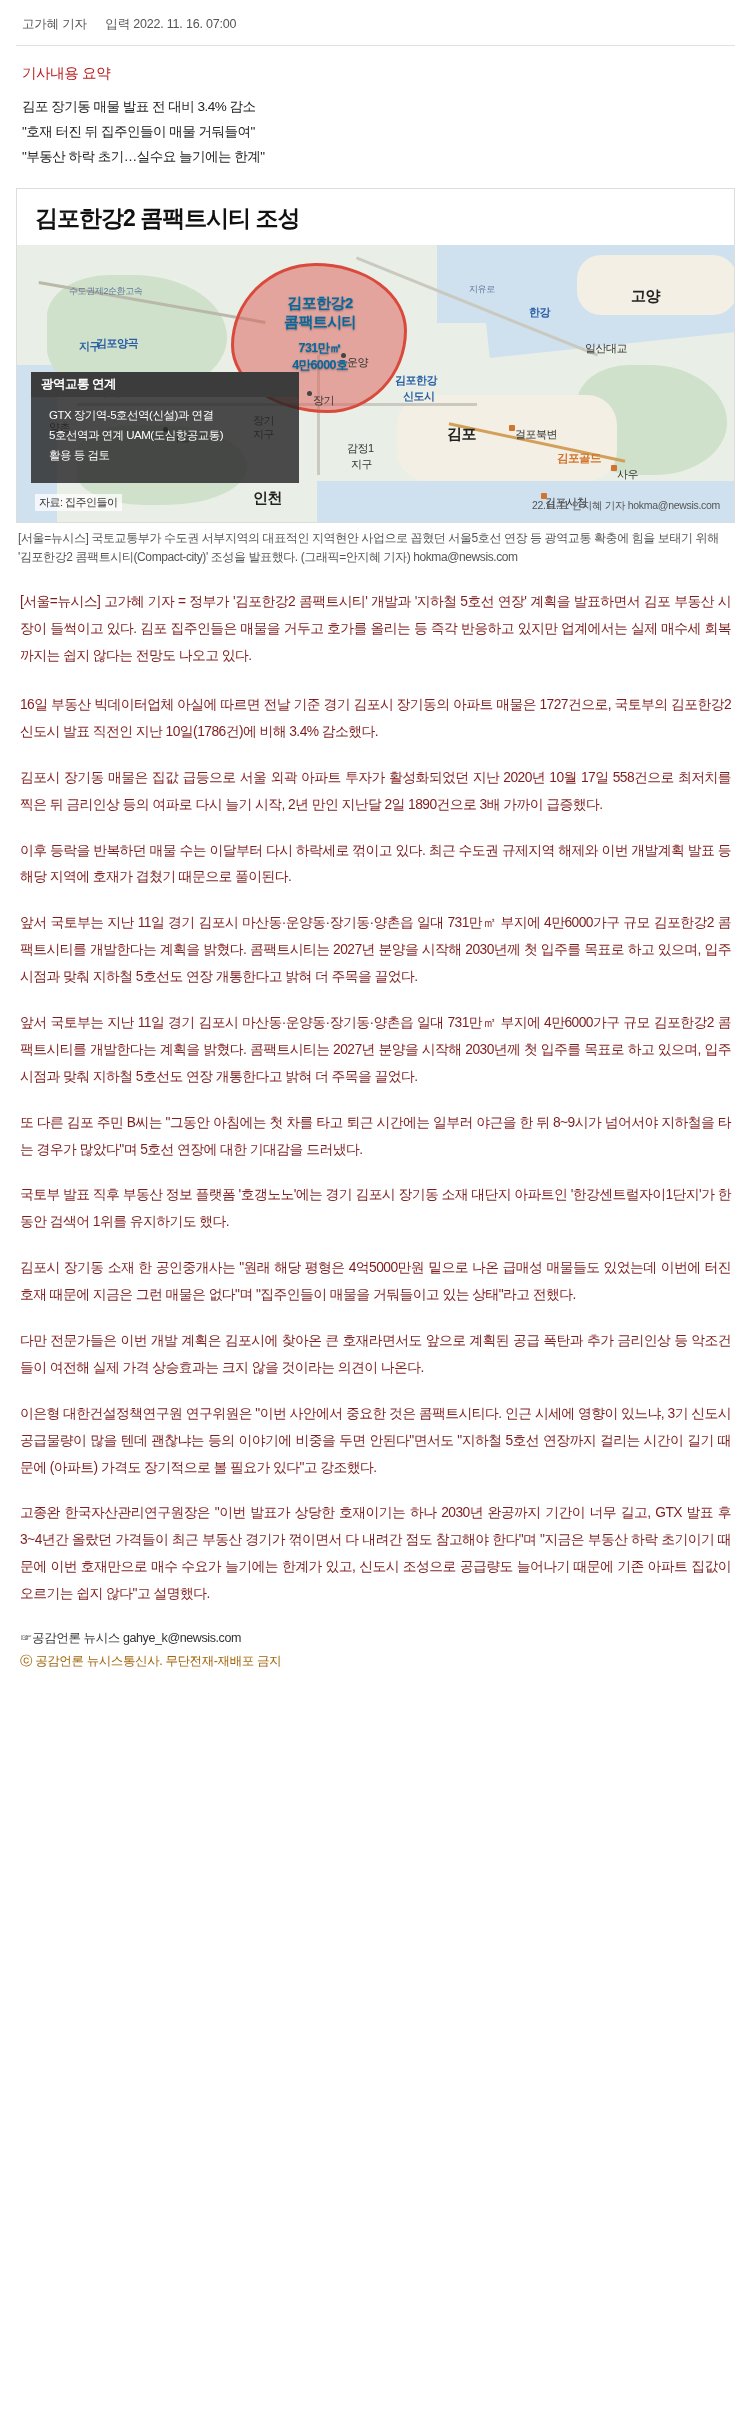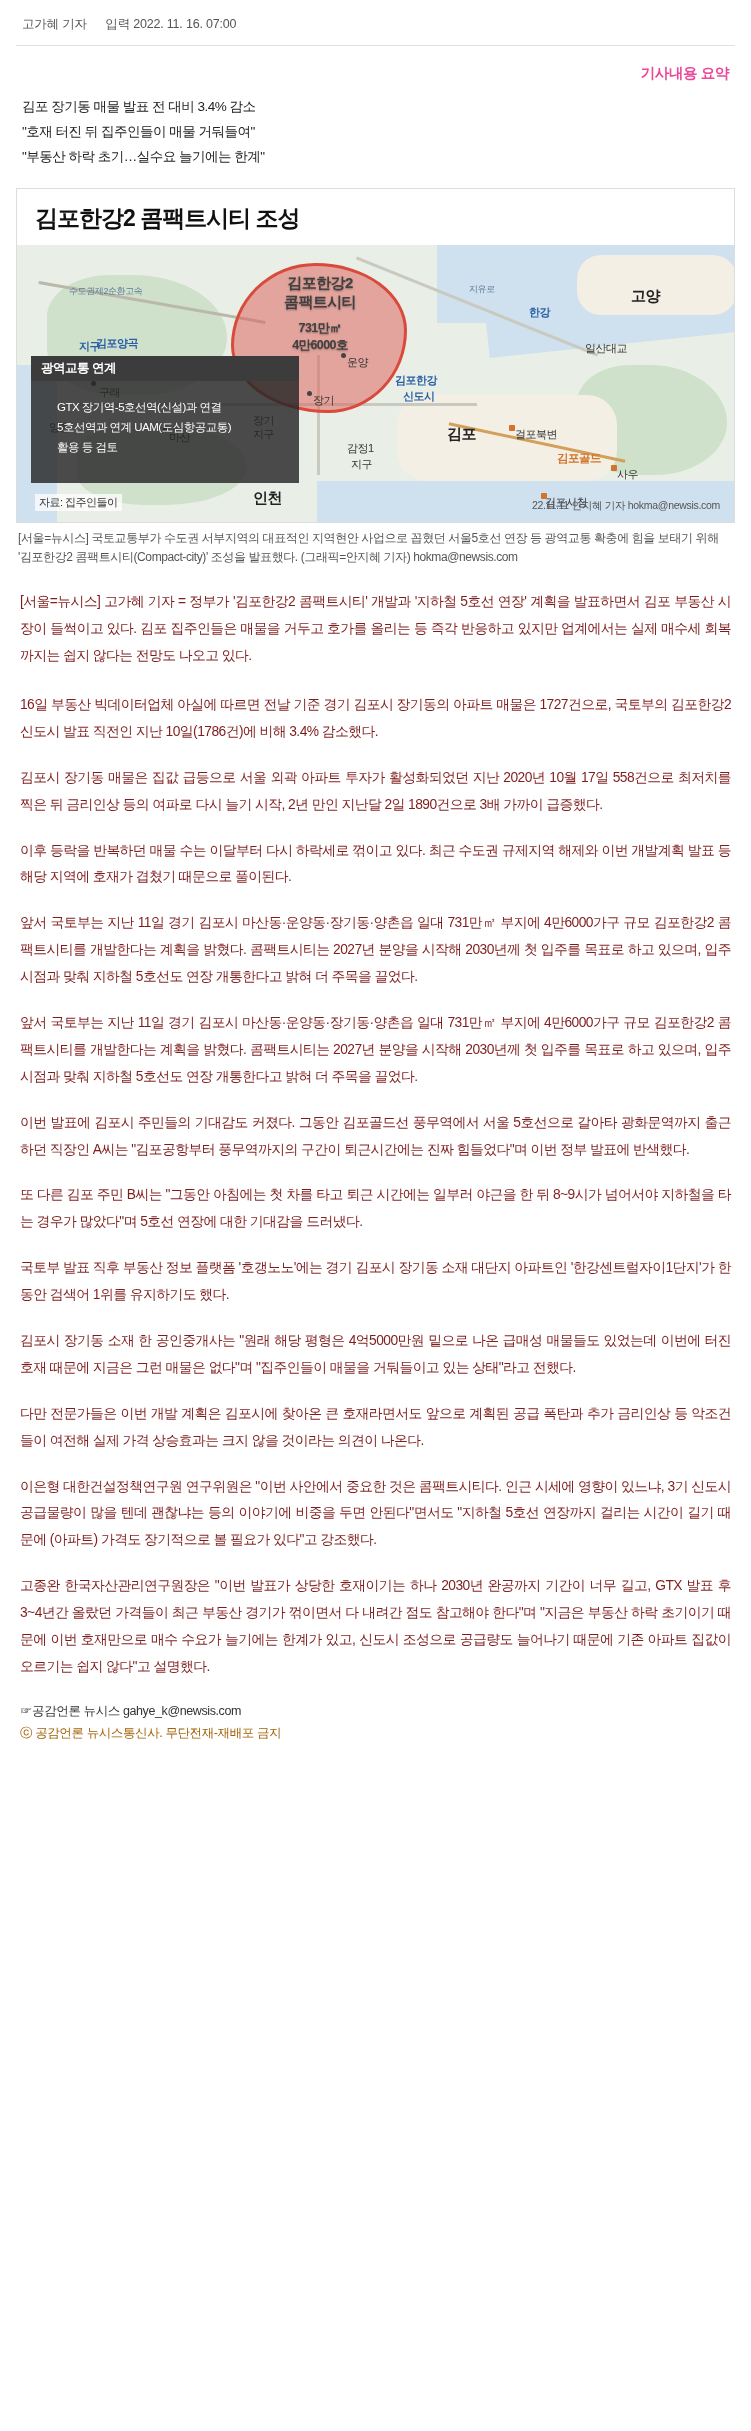--- a/index.html
+++ b/index.html
@@ -37,25 +37,24 @@
     margin: 0 0 18px 0;
   }
 
   
   .summary {
     padding: 0 6px 0 6px;
     margin-bottom: 18px;
   }
   .summary h2 {
     font-size: 14.5px;
-    font-weight: bold;
-    color: #ec4899;
+    font-weight: normal;
+    color: #b91c1c;
     margin: 0 0 12px 0;
     letter-spacing: -0.4px;
-    text-align: right;
   }
   .summary ul {
     list-style: none;
     margin: 0;
     padding: 0;
   }
   .summary li {
     font-size: 13.5px;
     color: #222222;
     line-height: 1.85;
@@ -163,24 +162,24 @@
     width: 176px;
     height: 150px;
     background: rgba(221, 102, 95, 0.55);
     border: 3px solid #d94a3d;
     border-radius: 48% 52% 45% 55% / 55% 45% 55% 45%;
     box-sizing: border-box;
   }
   .zone-text {
     position: absolute;
     left: 228px;
-    top: 28px;
+    top: 48px;
     width: 150px;
     text-align: center;
-    color: #404040;
+    color: #0369a1;
     letter-spacing: -0.6px;
     text-shadow: 0 1px 2px rgba(0,0,0,0.35);
   }
   .zone-text .t1 {
     font-size: 15px;
     font-weight: bold;
     line-height: 1.3;
   }
   .zone-text .t2 {
     font-size: 12.5px;
@@ -202,21 +201,21 @@
   .info-panel .ip-head {
     background: #3c3c3c;
     font-size: 12.5px;
     font-weight: bold;
     padding: 4px 10px;
     margin: -8px 0 8px 0;
     letter-spacing: -0.5px;
   }
   .info-panel ul {
     list-style: none;
-    margin: 16px;
+    margin: 8px;
     padding: 0 10px;
   }
   .info-panel li {
     font-size: 11.5px;
     line-height: 1.75;
     letter-spacing: -0.5px;
     white-space: nowrap;
   }
   .source {
     position: absolute;
@@ -384,21 +383,20 @@
     <figcaption>[서울=뉴시스] 국토교통부가 수도권 서부지역의 대표적인 지역현안 사업으로 꼽혔던 서울5호선 연장 등 광역교통 확충에 힘을 보태기 위해 '김포한강2 콤팩트시티(Compact-city)' 조성을 발표했다. (그래픽=안지혜 기자) hokma@newsis.com</figcaption>
   </figure>
 
   <article class="article">
     <p class="lead">[서울=뉴시스] 고가혜 기자 = 정부가 '김포한강2 콤팩트시티' 개발과 '지하철 5호선 연장' 계획을 발표하면서 김포 부동산 시장이 들썩이고 있다. 김포 집주인들은 매물을 거두고 호가를 올리는 등 즉각 반응하고 있지만 업계에서는 실제 매수세 회복까지는 쉽지 않다는 전망도 나오고 있다.</p>
     <p>16일 부동산 빅데이터업체 아실에 따르면 전날 기준 경기 김포시 장기동의 아파트 매물은 1727건으로, 국토부의 김포한강2신도시 발표 직전인 지난 10일(1786건)에 비해 3.4% 감소했다.</p>
     <p>김포시 장기동 매물은 집값 급등으로 서울 외곽 아파트 투자가 활성화되었던 지난 2020년 10월 17일 558건으로 최저치를 찍은 뒤 금리인상 등의 여파로 다시 늘기 시작, 2년 만인 지난달 2일 1890건으로 3배 가까이 급증했다.</p>
     <p>이후 등락을 반복하던 매물 수는 이달부터 다시 하락세로 꺾이고 있다. 최근 수도권 규제지역 해제와 이번 개발계획 발표 등 해당 지역에 호재가 겹쳤기 때문으로 풀이된다.</p>
     <p>앞서 국토부는 지난 11일 경기 김포시 마산동·운양동·장기동·양촌읍 일대 731만㎡ 부지에 4만6000가구 규모 김포한강2 콤팩트시티를 개발한다는 계획을 밝혔다. 콤팩트시티는 2027년 분양을 시작해 2030년께 첫 입주를 목표로 하고 있으며, 입주 시점과 맞춰 지하철 5호선도 연장 개통한다고 밝혀 더 주목을 끌었다.</p>
     <p>앞서 국토부는 지난 11일 경기 김포시 마산동·운양동·장기동·양촌읍 일대 731만㎡ 부지에 4만6000가구 규모 김포한강2 콤팩트시티를 개발한다는 계획을 밝혔다. 콤팩트시티는 2027년 분양을 시작해 2030년께 첫 입주를 목표로 하고 있으며, 입주 시점과 맞춰 지하철 5호선도 연장 개통한다고 밝혀 더 주목을 끌었다.</p>
-    <p>이번 발표에 김포시 주민들의 기대감도 커졌다. 그동안 김포골드선 풍무역에서 서울 5호선으로 갈아타 광화문역까지 출근하던 직장인 A씨는 "김포공항부터 풍무역까지의 구간이 퇴근시간에는 진짜 힘들었다"며 이번 정부 발표에 반색했다.</p>
     <p>또 다른 김포 주민 B씨는 "그동안 아침에는 첫 차를 타고 퇴근 시간에는 일부러 야근을 한 뒤 8~9시가 넘어서야 지하철을 타는 경우가 많았다"며 5호선 연장에 대한 기대감을 드러냈다.</p>
     <p>국토부 발표 직후 부동산 정보 플랫폼 '호갱노노'에는 경기 김포시 장기동 소재 대단지 아파트인 '한강센트럴자이1단지'가 한동안 검색어 1위를 유지하기도 했다.</p>
     <p>김포시 장기동 소재 한 공인중개사는 "원래 해당 평형은 4억5000만원 밑으로 나온 급매성 매물들도 있었는데 이번에 터진 호재 때문에 지금은 그런 매물은 없다"며 "집주인들이 매물을 거둬들이고 있는 상태"라고 전했다.</p>
     <p>다만 전문가들은 이번 개발 계획은 김포시에 찾아온 큰 호재라면서도 앞으로 계획된 공급 폭탄과 추가 금리인상 등 악조건들이 여전해 실제 가격 상승효과는 크지 않을 것이라는 의견이 나온다.</p>
     <p>이은형 대한건설정책연구원 연구위원은 "이번 사안에서 중요한 것은 콤팩트시티다. 인근 시세에 영향이 있느냐, 3기 신도시 공급물량이 많을 텐데 괜찮냐는 등의 이야기에 비중을 두면 안된다"면서도 "지하철 5호선 연장까지 걸리는 시간이 길기 때문에 (아파트) 가격도 장기적으로 볼 필요가 있다"고 강조했다.</p>
     <p>고종완 한국자산관리연구원장은 "이번 발표가 상당한 호재이기는 하나 2030년 완공까지 기간이 너무 길고, GTX 발표 후 3~4년간 올랐던 가격들이 최근 부동산 경기가 꺾이면서 다 내려간 점도 참고해야 한다"며 "지금은 부동산 하락 초기이기 때문에 이번 호재만으로 매수 수요가 늘기에는 한계가 있고, 신도시 조성으로 공급량도 늘어나기 때문에 기존 아파트 집값이 오르기는 쉽지 않다"고 설명했다.</p>
   </article>
 
   <div class="footer">
     <div class="mail">☞공감언론 뉴시스 gahye_k@newsis.com</div>

